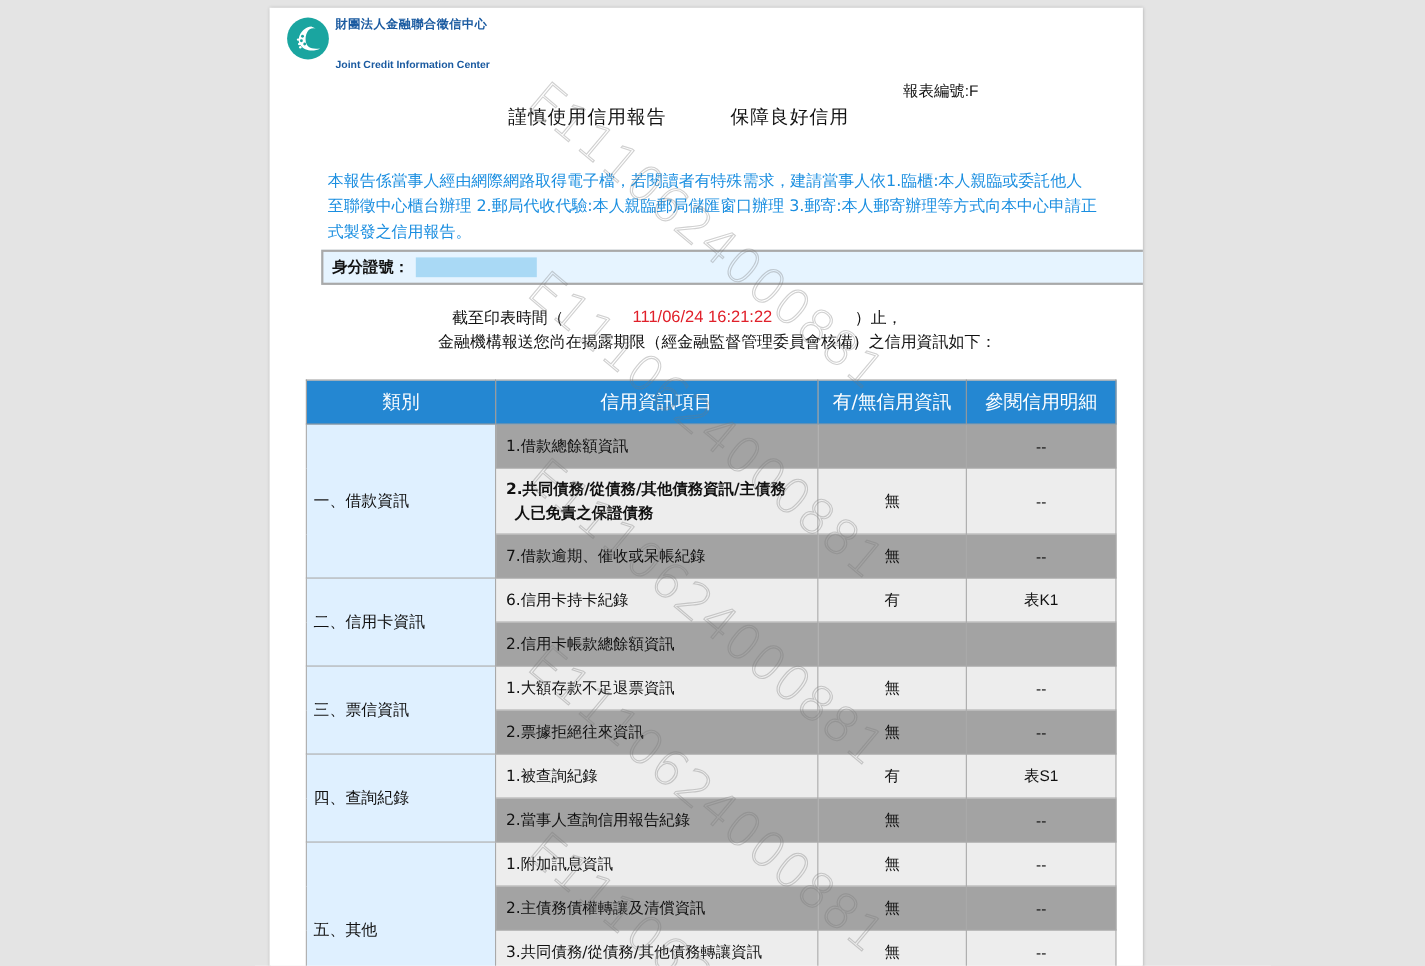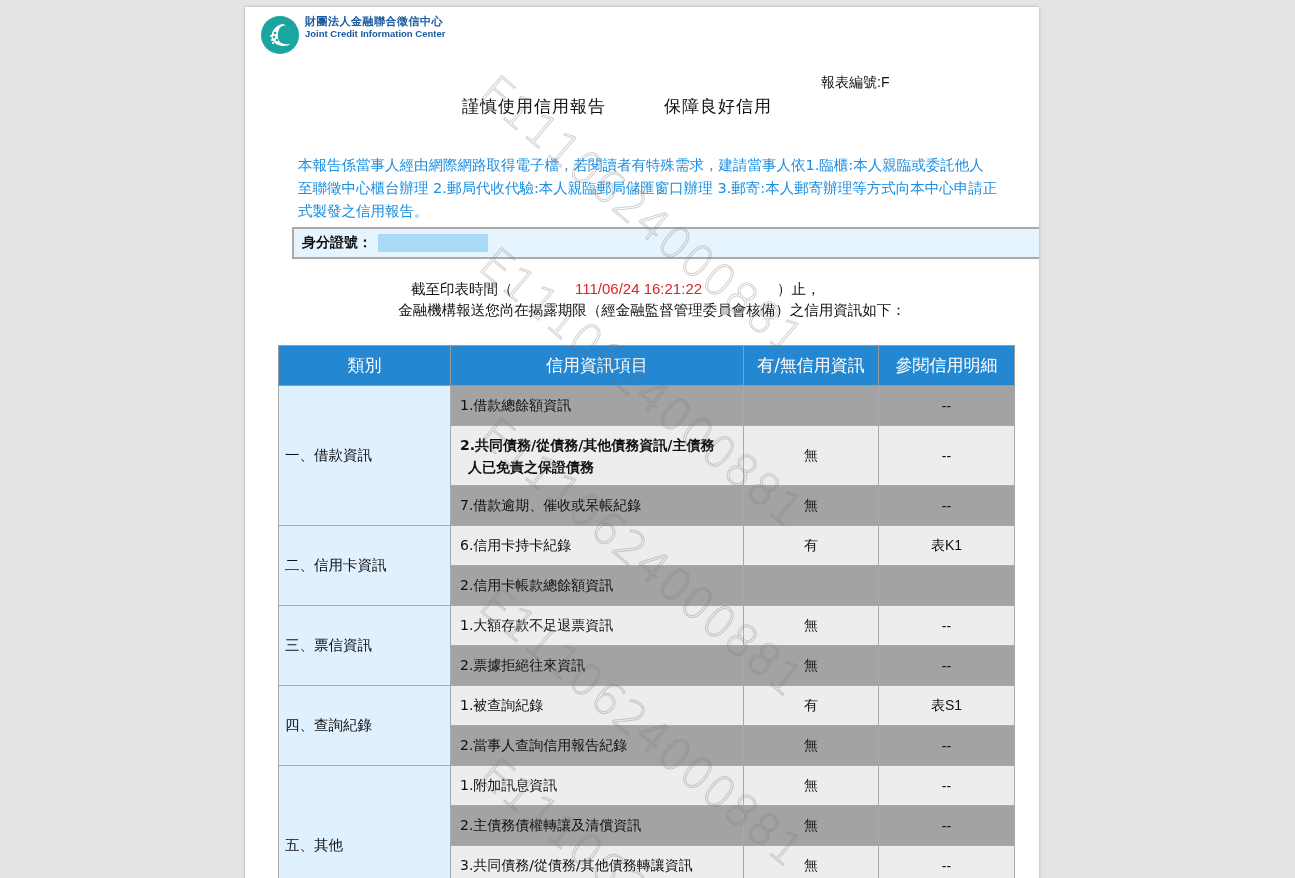--- a/index.html
+++ b/index.html
@@ -22,21 +22,21 @@
       position: absolute; left: 16px; top: 9px;
       display: flex; 
     }
     .logo-mark {
       width: 38px; height: 38px; border-radius: 50%;
       background: #1aa5a0; position: relative; margin-right: 6px;
     }
     .logo-mark svg { position: absolute; left: 0; top: 0; }
     .logo-text { line-height: 12px; }
     .logo-cn { font-size: 11px; color: #1a5aa0; font-weight: bold; letter-spacing: 0.5px; }
-    .logo-en { font-size: 9.5px; color: #1a5aa0; font-weight: bold; font-family: "Liberation Sans", sans-serif; }
+    .logo-en { font-size: 9.5px; color: #1a5aa0; font-weight: bold; font-family: "Liberation Sans", sans-serif; margin-top: 26px; }
     .title {
       position: absolute; left: 270px; top: 22px;
       font-size: 20px; font-weight: bold; letter-spacing: 1px;
     }
     .report-no {
       position: absolute; left: 576px; top: 67px;
       font-size: 14px; font-family: "Liberation Sans", sans-serif;
     }
     .slogan {
       position: absolute; top: 88px; font-size: 17px; letter-spacing: 1px;

